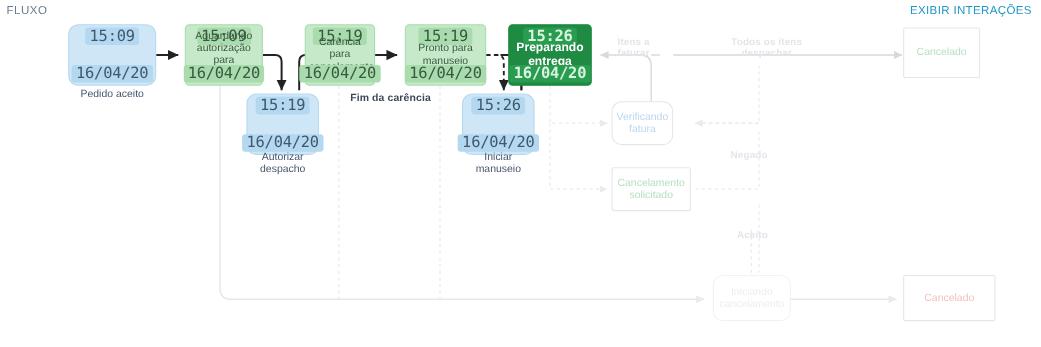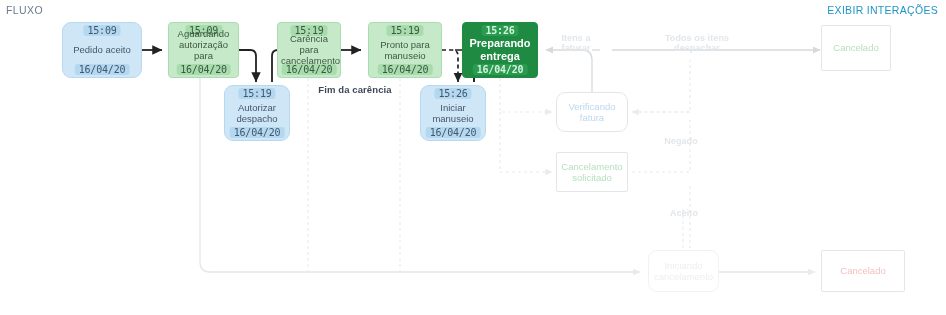--- a/index.html
+++ b/index.html
@@ -27,31 +27,31 @@
   svg.links{position:absolute;left:0;top:0;width:946px;height:315px;overflow:visible;}
 
   
   .node{position:absolute;box-sizing:border-box;}
   .node .lbl{
     position:absolute;left:0;right:0;top:50%;transform:translateY(-50%);
     text-align:center;line-height:1.18;padding:0 3px;
   }
   .chip{
     position:absolute;left:50%;transform:translateX(-50%);
-    font-size:10px;font-family:"DejaVu Sans Mono", monospace;
+    font-size:14px;font-family:"DejaVu Sans Mono", monospace;
     padding:0px 4px;border-radius:3px;white-space:nowrap;letter-spacing:-.2px;text-align:center;
   }
   .chip.top{top:2px;}
   .chip.bot{bottom:2px;}
 
   
   .n-blue{
     background:#cfe6f7;border:1px solid #b6d9f2;border-radius:9px;
   }
-  .n-blue .lbl{color:#44566c;font-size:9.5px;}
+  .n-blue .lbl{color:#44566c;font-size:9.5px;margin-top:36px;}
   .n-blue .chip{background:#b3d8f0;color:#41576e;}
 
   
   .n-green{
     background:#c6e9c9;border:1px solid #a9dcae;border-radius:4px;
   }
   .n-green .lbl{color:#3d5a42;font-size:9.5px;}
   .n-green .chip{background:#a8dcad;color:#3a5740;}
 
   
@@ -175,21 +175,21 @@
     <span class="lbl">Iniciar manuseio</span>
     <span class="chip bot">16/04/20</span>
   </div>
 
   <div class="node n-dark" style="left:462px;top:22px;width:76px;height:56px;">
     <span class="chip top">15:26</span>
     <span class="lbl">Preparando entrega</span>
     <span class="chip bot">16/04/20</span>
   </div>
 
-  <div class="node n-ghost round g-blue" style="left:556px;top:92px;width:72px;height:40px;">
+  <div class="node n-ghost round g-blue" style="left:556px;top:92px;width:56px;height:40px;">
     <span class="lbl">Verificando fatura</span>
   </div>
 
   <div class="node n-ghost sq g-green" style="left:556px;top:152px;width:72px;height:40px;">
     <span class="lbl">Cancelamento solicitado</span>
   </div>
 
   <div class="node n-ghost sq g-green" style="left:821px;top:25px;width:70px;height:46px;">
     <span class="lbl">Cancelado</span>
   </div>

